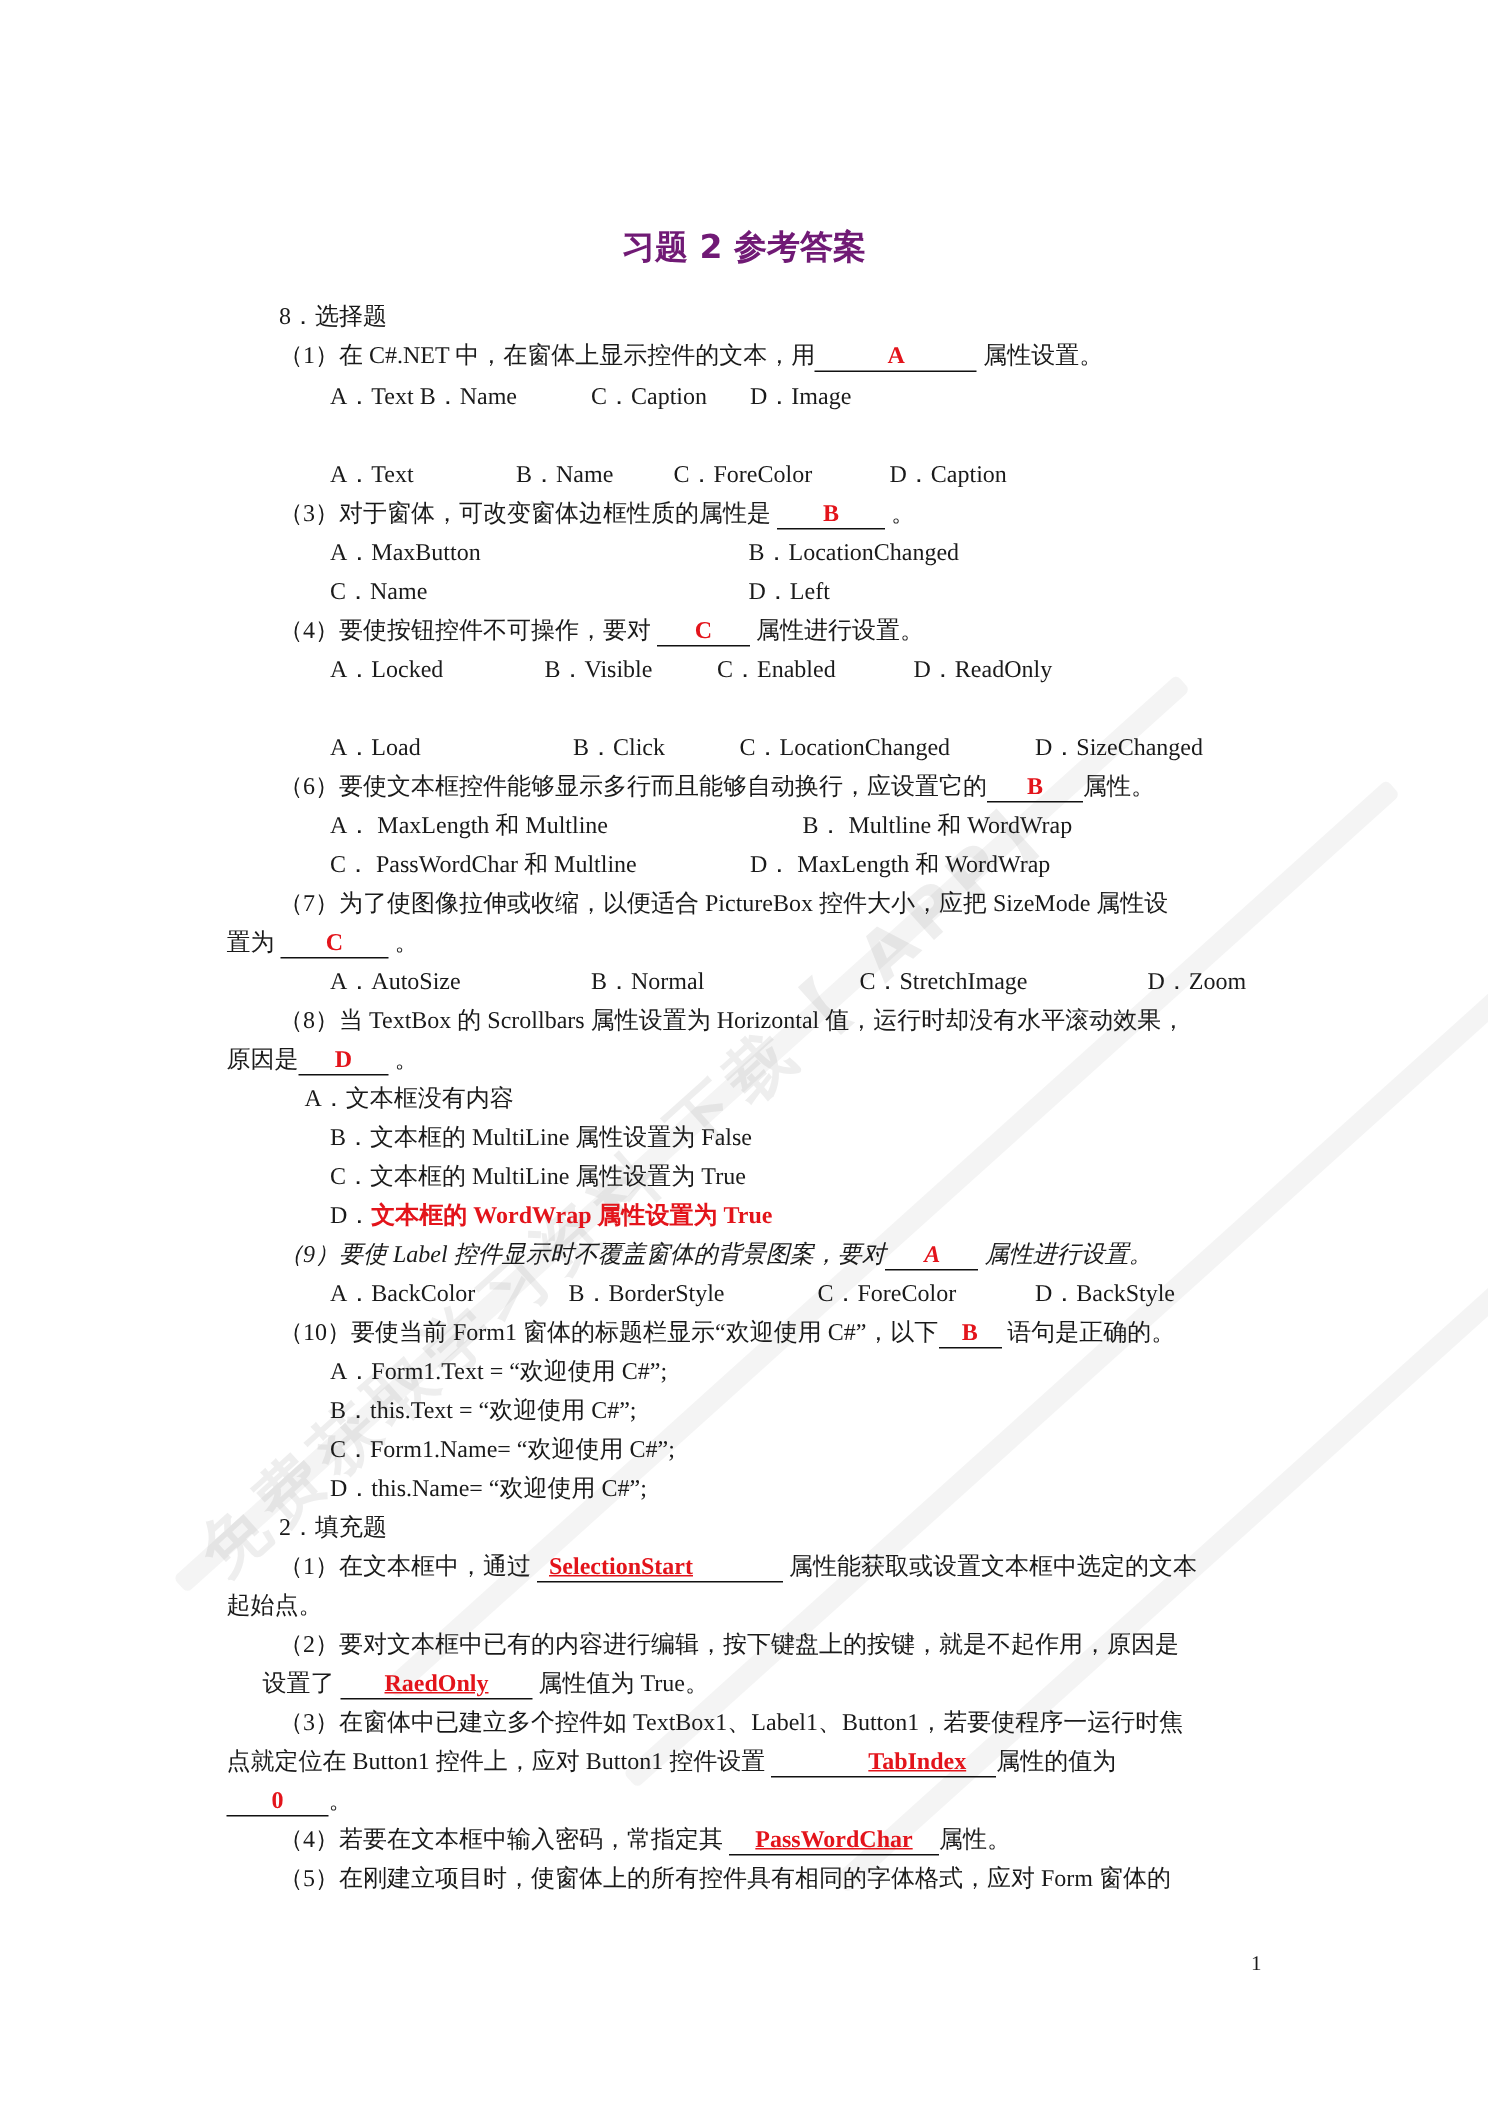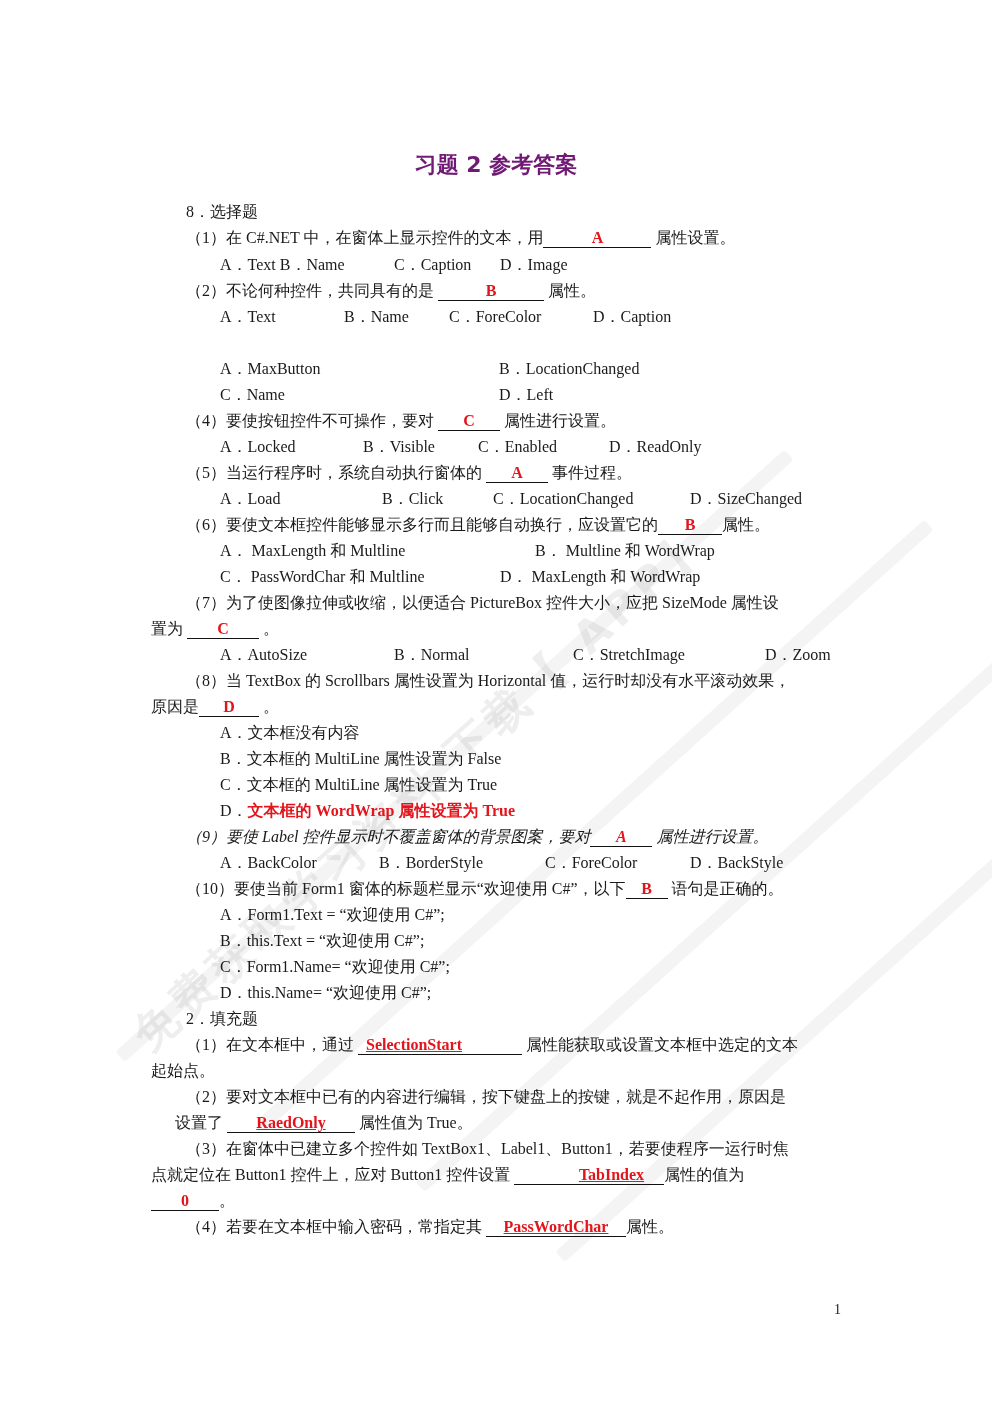--- a/index.html
+++ b/index.html
@@ -37,44 +37,41 @@
 
   <div class="line" style="left:186px;top:202px;">8．选择题</div>
 
   <div class="line" style="left:186px;top:228px;">
     <span>（1）在 C#.NET 中，在窗体上显示控件的文本，用</span><span class="blank" style="width:108px;"><span class="ans">A</span></span><span> 属性设置。</span>
   </div>
   <div class="opt" style="left:220px;top:255px;">A．Text B．Name</div>
   <div class="opt" style="left:394px;top:255px;">C．Caption</div>
   <div class="opt" style="left:500px;top:255px;">D．Image</div>
 
-  <div class="line" style="left:186px;top:281px;">
-    <span>（2）不论何种控件，共同具有的是 </span><span class="blank" style="width:106px;"><span class="ans">B</span></span><span> 属性。</span>
-  </div>
   <div class="opt" style="left:220px;top:307px;">A．Text</div>
   <div class="opt" style="left:344px;top:307px;">B．Name</div>
   <div class="opt" style="left:449px;top:307px;">C．ForeColor</div>
   <div class="opt" style="left:593px;top:307px;">D．Caption</div>
 
+  <div class="line" style="left:186px;top:333px;">
+    <span>（3）对于窗体，可改变窗体边框性质的属性是 </span><span class="blank" style="width:72px;"><span class="ans">B</span></span><span> 。</span>
+  </div>
   <div class="opt" style="left:220px;top:359px;">A．MaxButton</div>
   <div class="opt" style="left:499px;top:359px;">B．LocationChanged</div>
   <div class="opt" style="left:220px;top:385px;">C．Name</div>
   <div class="opt" style="left:499px;top:385px;">D．Left</div>
 
   <div class="line" style="left:186px;top:411px;">
     <span>（4）要使按钮控件不可操作，要对 </span><span class="blank" style="width:62px;"><span class="ans">C</span></span><span> 属性进行设置。</span>
   </div>
   <div class="opt" style="left:220px;top:437px;">A．Locked</div>
   <div class="opt" style="left:363px;top:437px;">B．Visible</div>
   <div class="opt" style="left:478px;top:437px;">C．Enabled</div>
   <div class="opt" style="left:609px;top:437px;">D．ReadOnly</div>
 
-  <div class="line" style="left:186px;top:463px;">
-    <span>（5）当运行程序时，系统自动执行窗体的 </span><span class="blank" style="width:62px;"><span class="ans">A</span></span><span> 事件过程。</span>
-  </div>
   <div class="opt" style="left:220px;top:489px;">A．Load</div>
   <div class="opt" style="left:382px;top:489px;">B．Click</div>
   <div class="opt" style="left:493px;top:489px;">C．LocationChanged</div>
   <div class="opt" style="left:690px;top:489px;">D．SizeChanged</div>
 
   <div class="line" style="left:186px;top:515px;">
     <span>（6）要使文本框控件能够显示多行而且能够自动换行，应设置它的</span><span class="blank" style="width:64px;"><span class="ans">B</span></span><span>属性。</span>
   </div>
   <div class="opt" style="left:220px;top:541px;">A．  MaxLength 和 Multline</div>
   <div class="opt" style="left:535px;top:541px;">B．  Multline 和 WordWrap</div>
@@ -87,21 +84,21 @@
   </div>
   <div class="opt" style="left:220px;top:645px;">A．AutoSize</div>
   <div class="opt" style="left:394px;top:645px;">B．Normal</div>
   <div class="opt" style="left:573px;top:645px;">C．StretchImage</div>
   <div class="opt" style="left:765px;top:645px;">D．Zoom</div>
 
   <div class="line" style="left:186px;top:671px;">（8）当 TextBox 的 Scrollbars 属性设置为 Horizontal 值，运行时却没有水平滚动效果，</div>
   <div class="line" style="left:151px;top:697px;">
     <span>原因是</span><span class="blank" style="width:60px;"><span class="ans">D</span></span><span> 。</span>
   </div>
-  <div class="opt" style="left:220px;top:723px;">A．文本框没有内容</div>
+  <div class="opt" style="left:203px;top:723px;">A．文本框没有内容</div>
   <div class="opt" style="left:220px;top:749px;">B．文本框的 MultiLine 属性设置为 False</div>
   <div class="opt" style="left:220px;top:775px;">C．文本框的 MultiLine 属性设置为 True</div>
   <div class="opt" style="left:220px;top:801px;">
     <span>D．</span><span class="red">文本框的 WordWrap 属性设置为 True</span>
   </div>
 
   <div class="line" style="left:186px;top:827px;font-style:italic;">
     <span>（9）要使 Label 控件显示时不覆盖窗体的背景图案，要对</span><span class="blank" style="width:62px;"><span class="ans">A</span></span><span> 属性进行设置。</span>
   </div>
   <div class="opt" style="left:220px;top:853px;">A．BackColor</div>
@@ -134,15 +131,16 @@
     <span>点就定位在  Button1  控件上，应对  Button1  控件设置 </span><span class="blank" style="width:150px;text-align:right;padding-right:0;"><span class="ans ul-red">TabIndex</span>&nbsp;&nbsp;&nbsp;&nbsp;&nbsp;</span><span>属性的值为</span>
   </div>
   <div class="line" style="left:151px;top:1191px;">
     <span class="blank" style="width:68px;"><span class="ans">0</span></span><span>。</span>
   </div>
 
   <div class="line" style="left:186px;top:1217px;">
     <span>（4）若要在文本框中输入密码，常指定其 </span><span class="blank" style="width:140px;"><span class="ans ul-red">PassWordChar</span></span><span>属性。</span>
   </div>
 
+  <div class="line" style="left:186px;top:1243px;">（5）在刚建立项目时，使窗体上的所有控件具有相同的字体格式，应对  Form  窗体的</div>
 
   <div class="pagenum">1</div>
 </div>
 
 </body></html>

